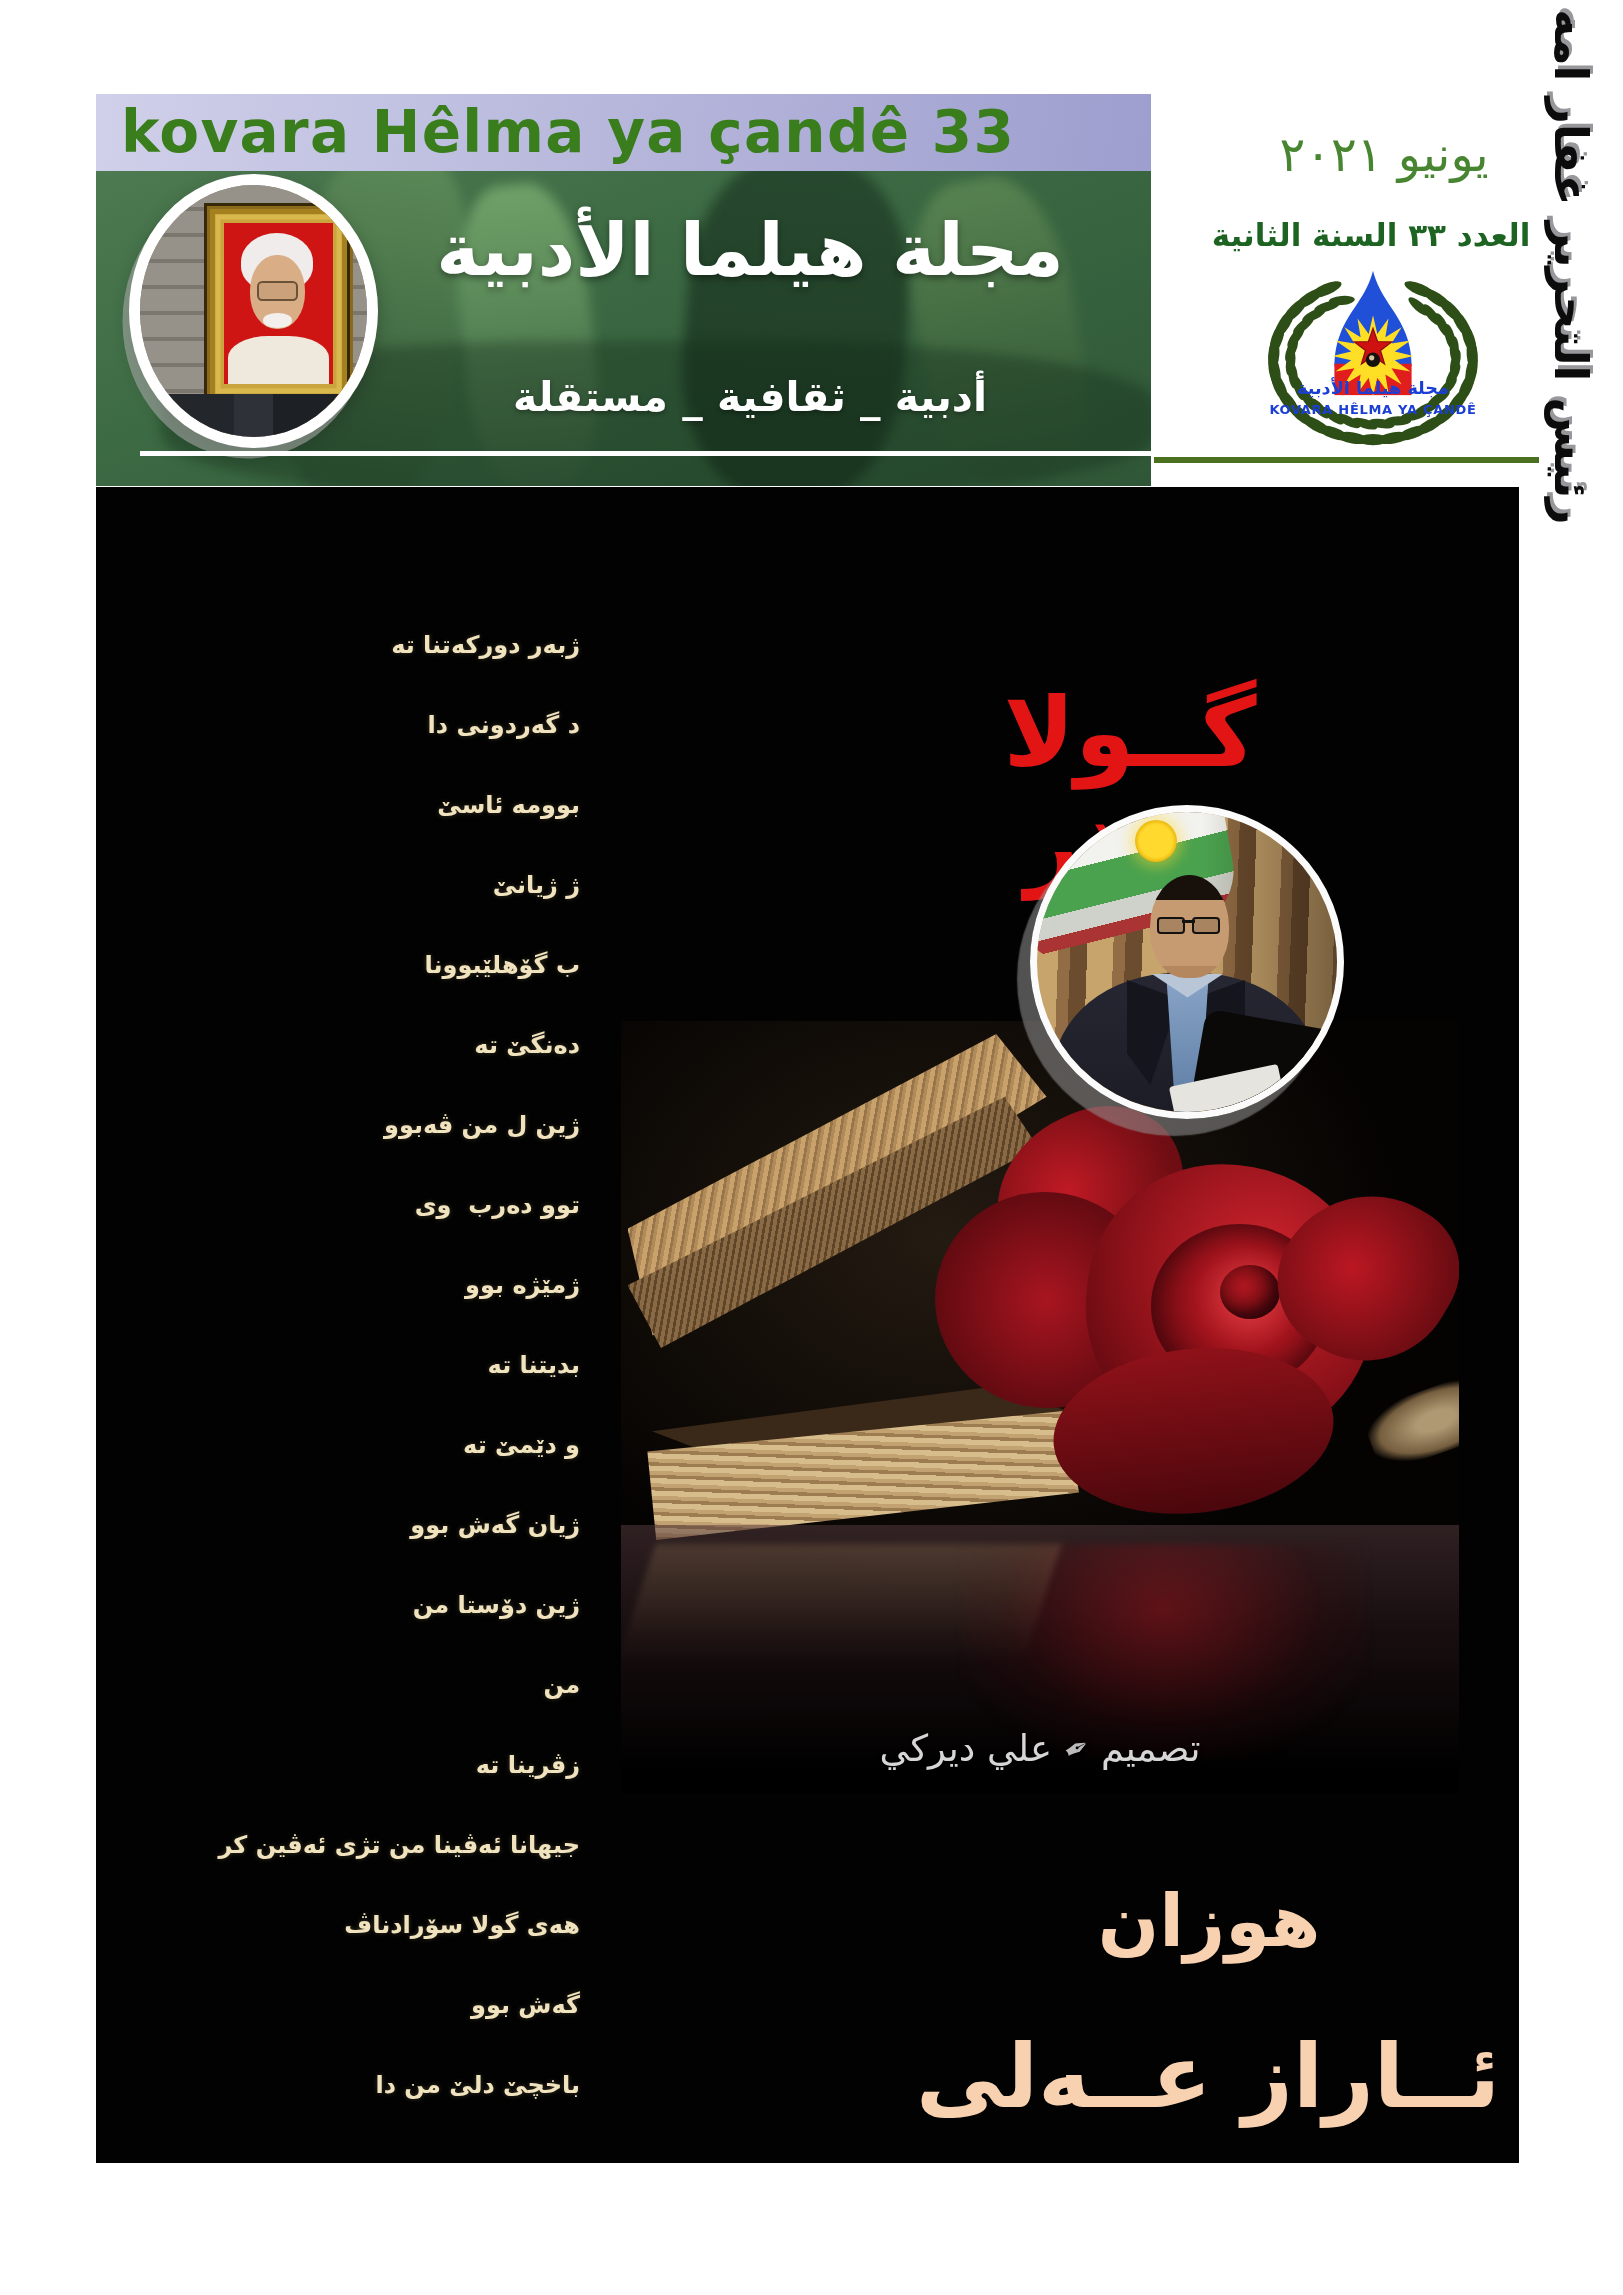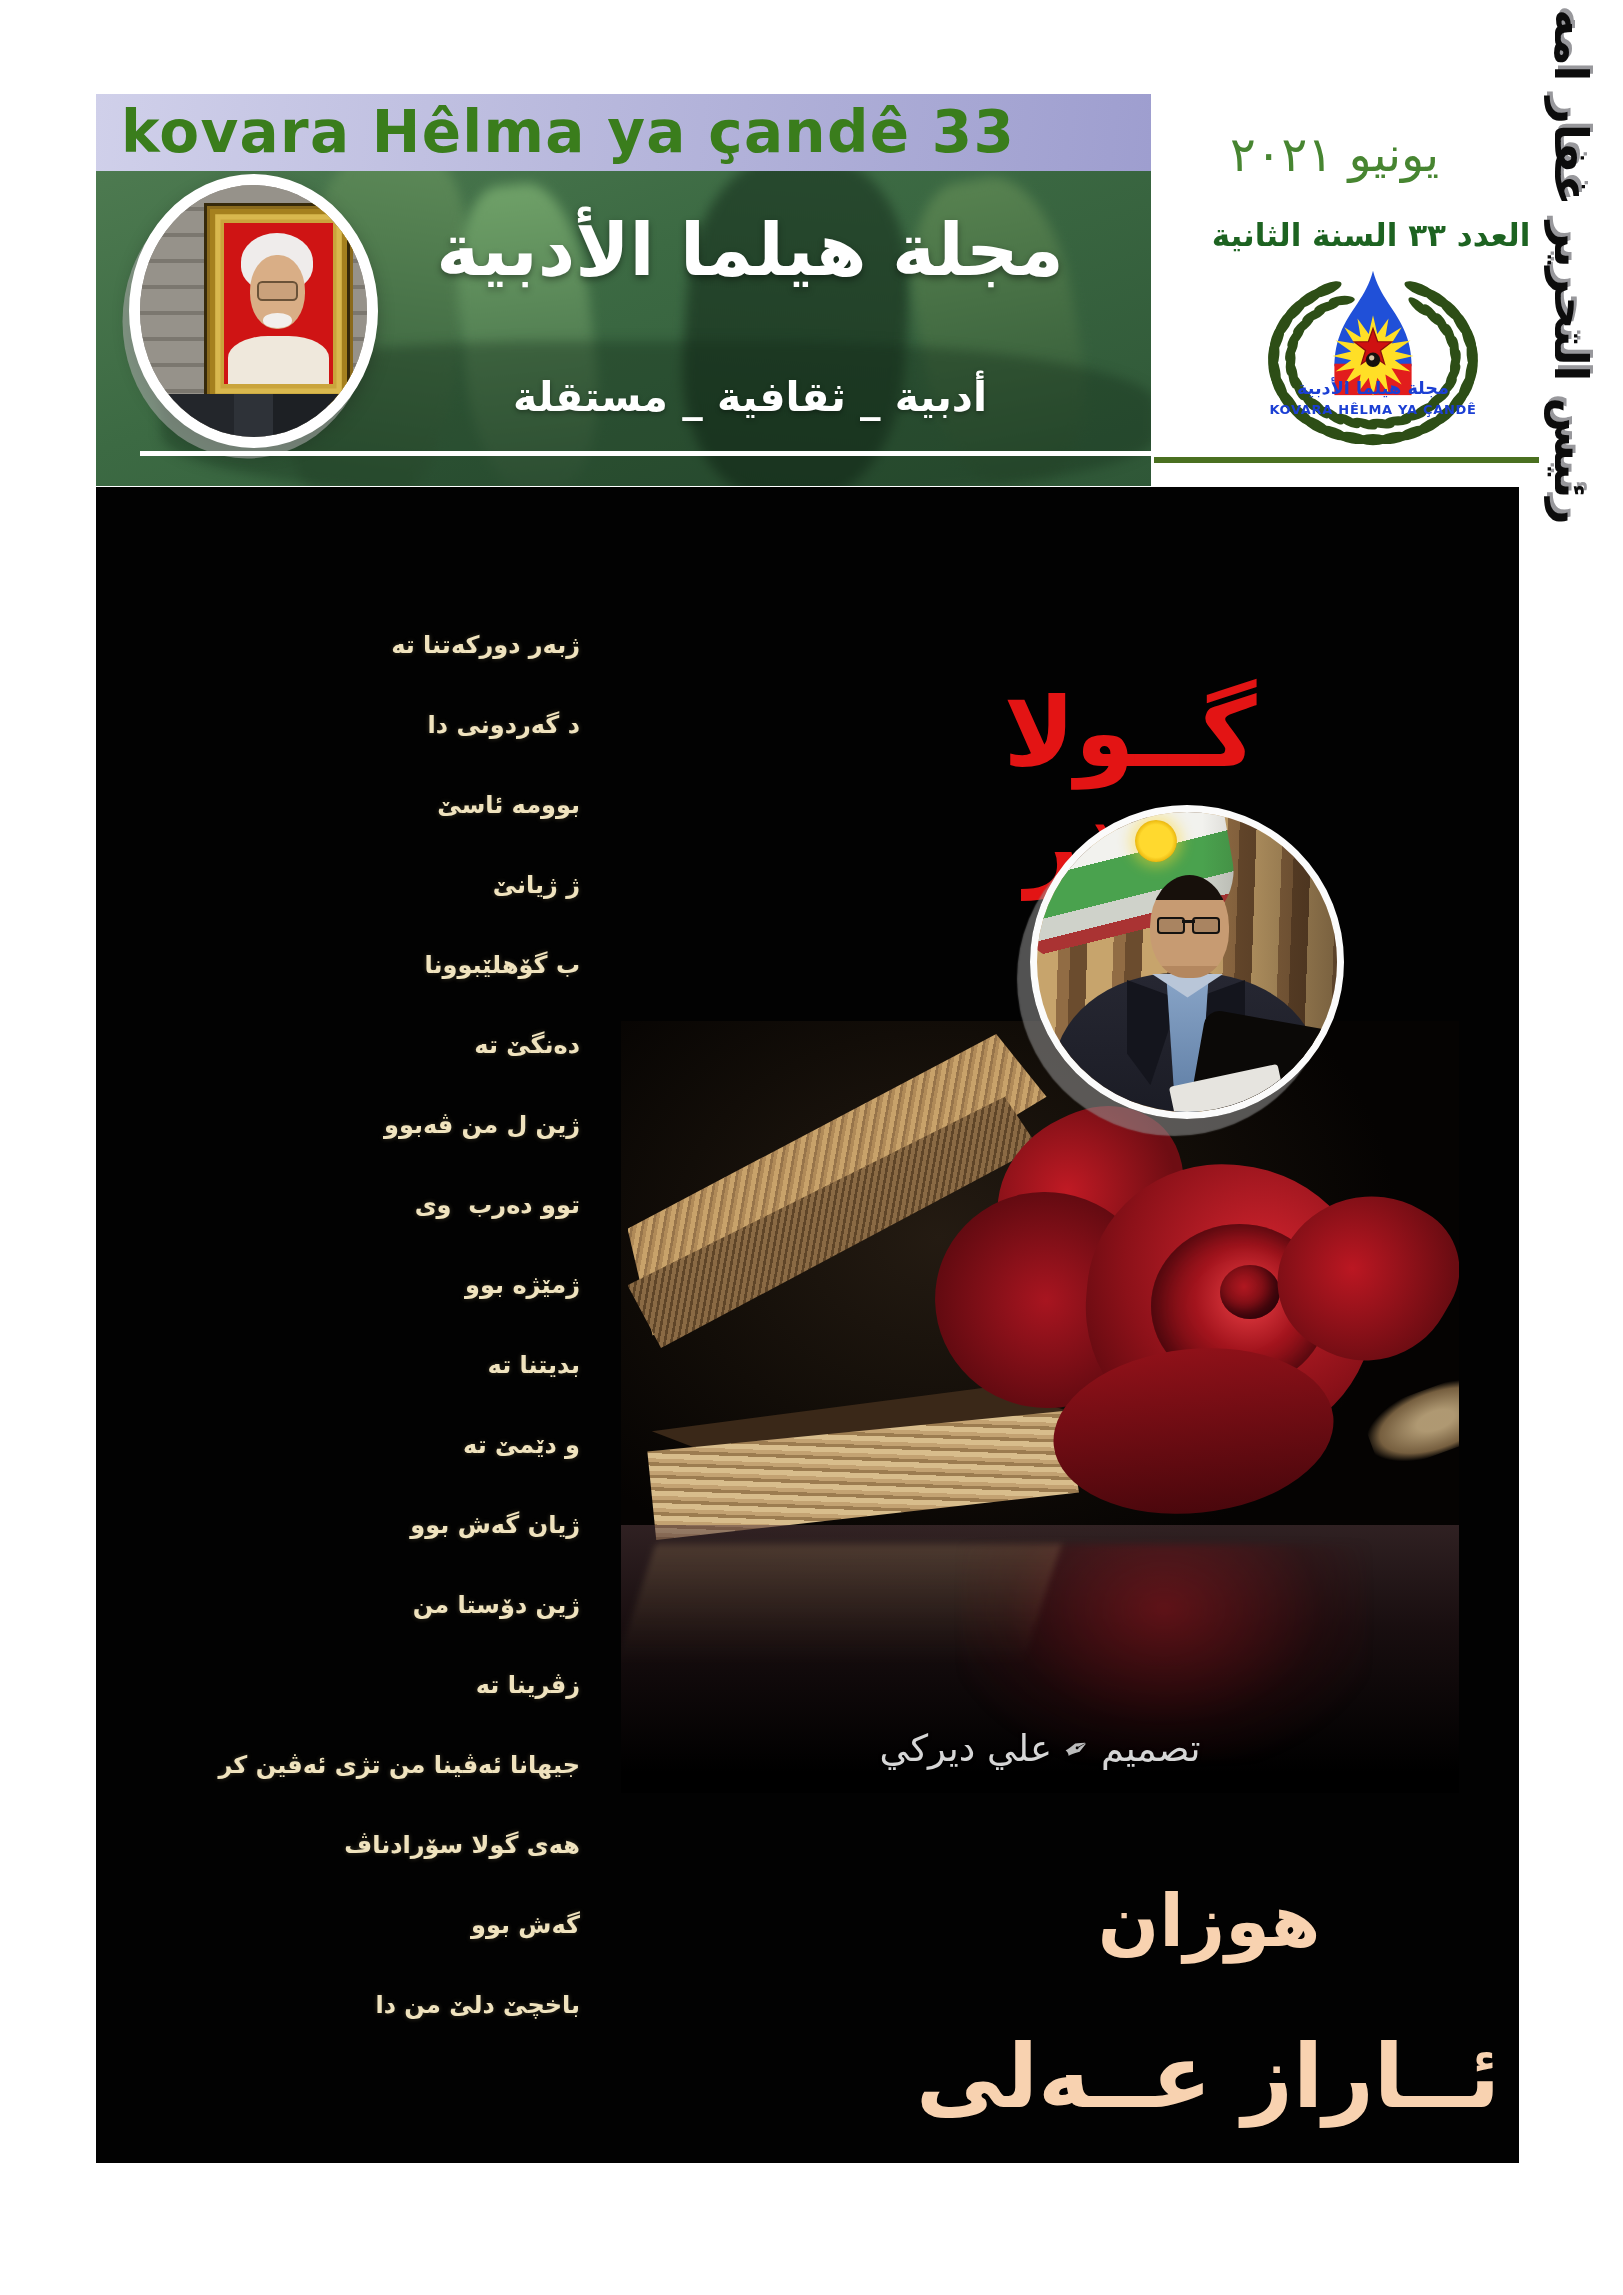--- a/index.html
+++ b/index.html
@@ -46,21 +46,21 @@
   .p-hair{left:16%;top:6%;width:66%;height:36%;background:#efeceb;border-radius:50% 50% 42% 42%;}
   .p-face{left:24%;top:20%;width:50%;height:46%;background:#d9ae86;border-radius:48%;}
   .p-glass{left:30%;top:36%;width:38%;height:12%;border:2.6px solid #6a5238;border-radius:5.2px;
           background:rgba(120,90,60,.15);}
   .p-must{left:36%;top:56%;width:26%;height:9%;background:#f2efec;border-radius:50%;}
   .p-shirt{left:4%;bottom:-4%;width:92%;height:34%;background:#efe8dc;border-radius:40% 40% 0 0;}
   .oval-bench{left:6%;bottom:0;width:88%;height:17%;
           background:linear-gradient(90deg,#23262b 0 40%,#2e3238 40% 60%,#1d2024 60%);}
 
   
-  #issue-date{left:1230px;top:126px;width:308px;text-align:left;direction:rtl;
+  #issue-date{left:1230px;top:126px;width:308px;text-align:center;direction:rtl;
           font-size:48px;color:#478531;}
   #issue-number{left:1204px;top:217px;width:334px;text-align:center;direction:rtl;
           font-size:31px;font-weight:bold;color:#1d6321;}
   #logo{left:1238px;top:263px;width:270px;height:191px;}
   #logo svg{left:0;top:0;width:270px;height:191px;}
   #logo-ar{left:0;top:115px;width:100%;text-align:center;direction:rtl;
           font-size:17.7px;font-weight:bold;color:#1b3fd4;}
   #logo-ku{left:0;top:139px;width:100%;text-align:center;
           font-size:13px;font-weight:bold;letter-spacing:0.7px;color:#1b3fd4;}
   #green-rule{left:1154px;top:457px;width:385px;height:5.9px;background:#4a7020;}
@@ -337,20 +337,21 @@
         <div class="poem-line">ژ ژیانێ</div>
         <div class="poem-line">ب گۆهلێبوونا</div>
         <div class="poem-line">دەنگێ ته</div>
         <div class="poem-line">ژین ل من ڤەبوو</div>
         <div class="poem-line">توو دەرب  وی</div>
         <div class="poem-line">ژمێژه بوو</div>
         <div class="poem-line">بدیتنا ته</div>
         <div class="poem-line">و دێمێ ته</div>
         <div class="poem-line">ژیان گەش بوو</div>
         <div class="poem-line">ژین دۆستا من</div>
+        <div class="poem-line">من</div>
         <div class="poem-line">زڤرینا ته</div>
         <div class="poem-line">جیهانا ئەڤینا من تژی ئەڤین کر</div>
         <div class="poem-line">هەی گولا سۆرادناڤ</div>
         <div class="poem-line">گەش بوو</div>
         <div class="poem-line">باخچێ دلێ من دا</div>
       </div>
 
     <div id="author-line1">هوزان</div>
     <div id="author-line2">ئــاراز عــەلی</div>
   </div>

